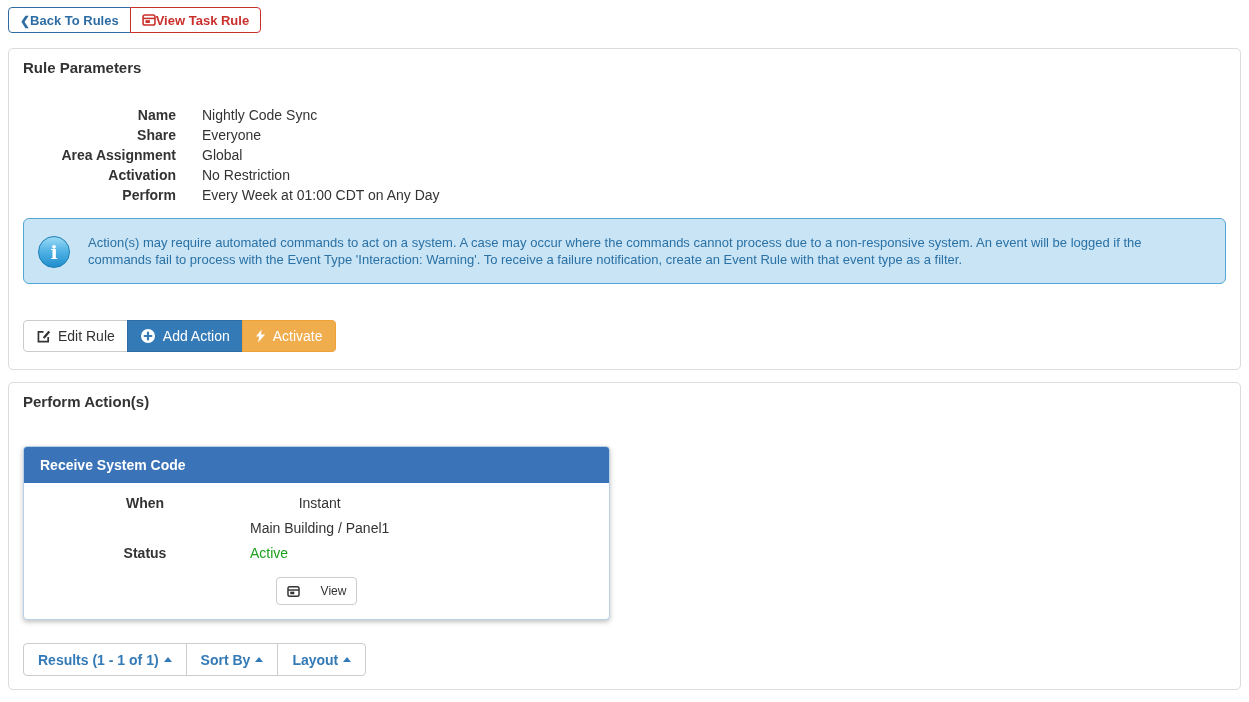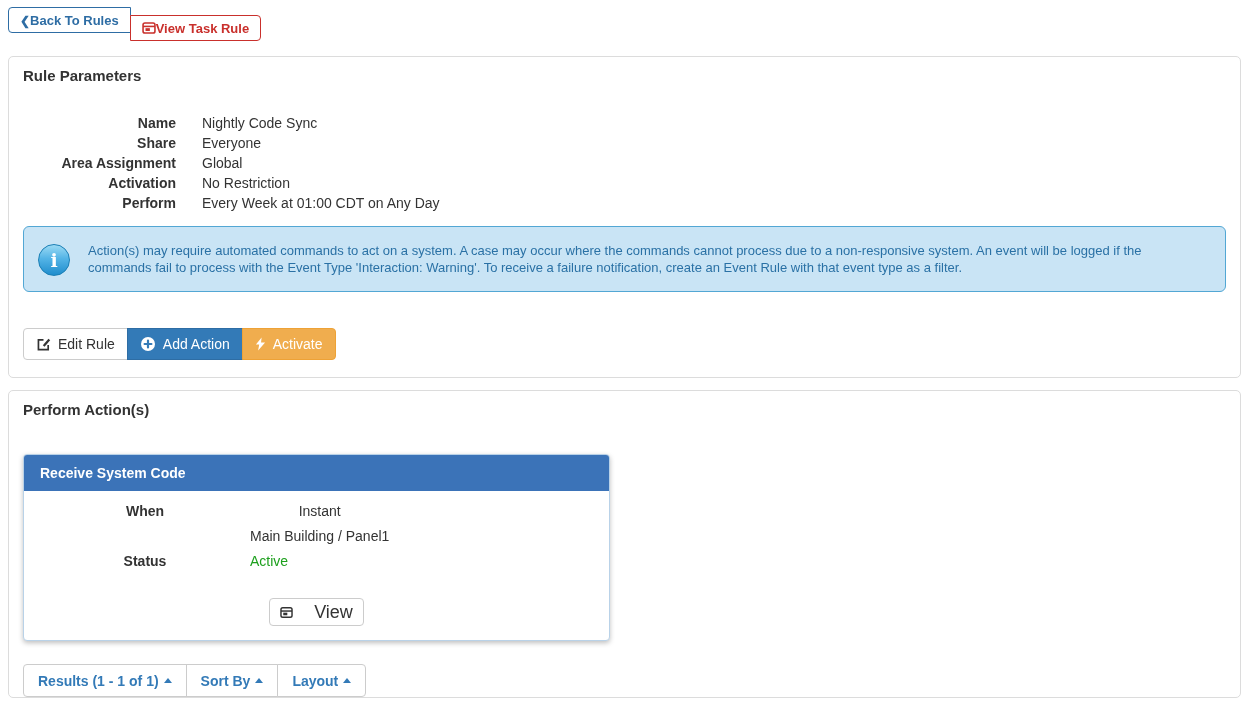--- a/index.html
+++ b/index.html
@@ -12,21 +12,21 @@
   .page { padding:7px 8px; }
 
   
   .toolbar { display:inline-flex; margin-bottom:15px; }
   .tbtn {
     display:inline-flex; align-items:center; 
     height:26px; padding:3px 11px; background:#fff;
     font-size:13px; font-weight:bold; cursor:pointer; user-select:none;
   }
   .tbtn.back { color:#2e6da4; border:1px solid #2e6da4; border-radius:4px 0 0 4px; }
-  .tbtn.viewtask { color:#c9302c; border:1px solid #c9302c; border-radius:0 4px 4px 0; margin-left:-1px;margin-top:8px; }
+  .tbtn.viewtask { color:#c9302c; border:1px solid #c9302c; border-radius:0 4px 4px 0; margin-left:-1px; }
   .chevron-left::before { content:"\276E"; font-size:12px; line-height:1; }
 
   
   .panel {
     border:1px solid #dcdcdc; border-radius:5px;
     padding:0 14px; background:#fff;
   }
   .panel1 { height:322px; margin-bottom:12px; }
   .panel2 { height:308px; }
   .panel-title { padding-top:11px; font-size:15px; font-weight:bold; line-height:16px; }
@@ -74,23 +74,23 @@
   }
   .card-header {
     height:36px; background:#3b73b8; border-radius:3px 3px 0 0;
     color:#fff; font-weight:bold; display:flex; align-items:center; padding:0 16px;
   }
   .card-body { padding:8px 16px 14px 16px; }
   .crow { display:flex; line-height:25px; }
   .crow .clbl { width:210px; flex:none; font-weight:bold; }
   .status-active { color:#1ea01e; }
   .view-btn {
-    margin-top:24px; display:inline-flex; align-items:center; gap:21px;
+    margin-top:11px; display:inline-flex; align-items:center; gap:21px;
     background:#fff; border:1px solid #ccc; border-radius:4px;
-    padding:4px 10px; font-size:18px; color:#333; cursor:pointer; height:28px;
+    padding:4px 10px; font-size:12px; color:#333; cursor:pointer; height:28px;
   }
 
   
   .paging { display:inline-flex; margin-top:23px; }
   .pbtn {
     display:inline-flex; align-items:center; gap:5px; height:33px;
     background:#fff; border:1px solid #ccc; padding:7px 14px;
     color:#337ab7; font-weight:bold; font-size:14px; cursor:pointer; user-select:none;
   }
   .pbtn.first { border-radius:4px 0 0 4px; }

